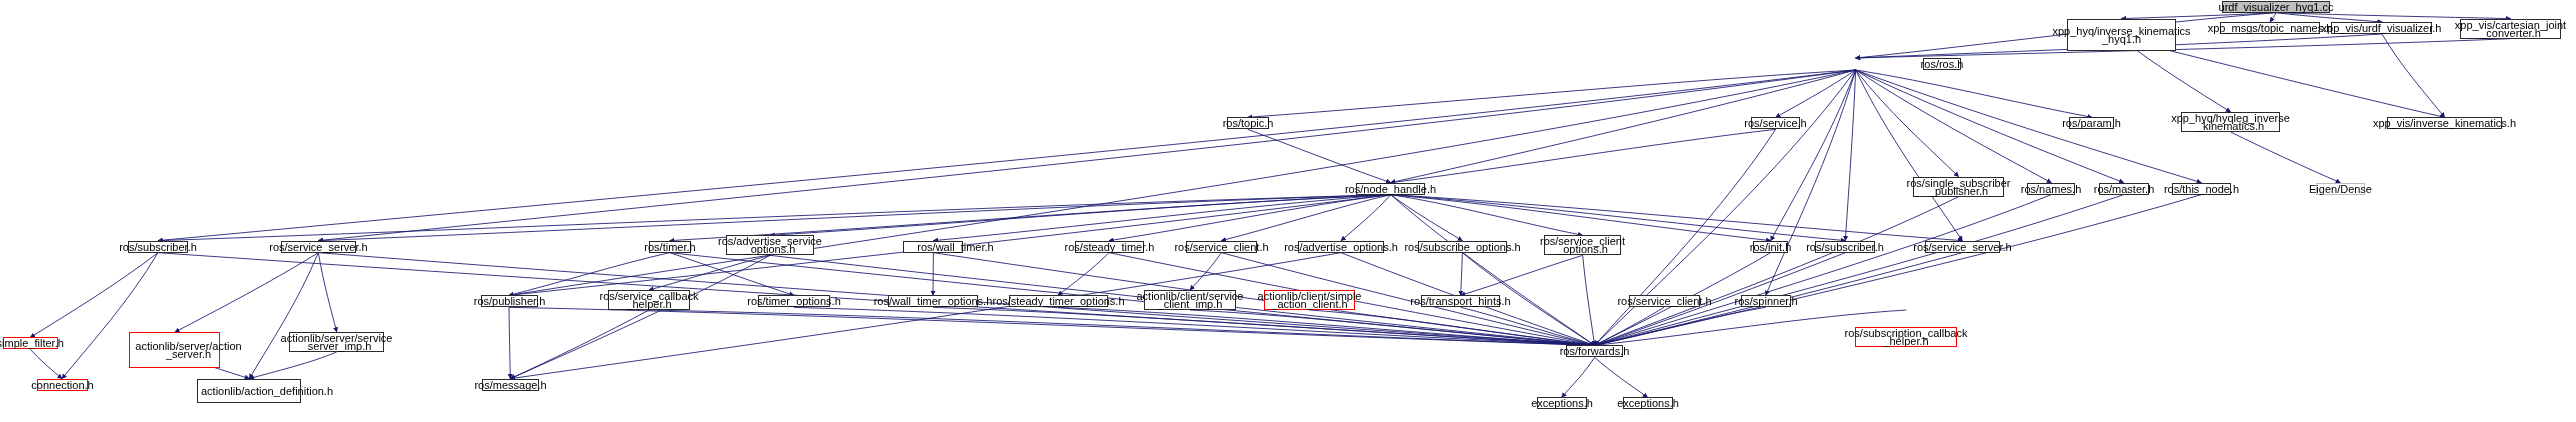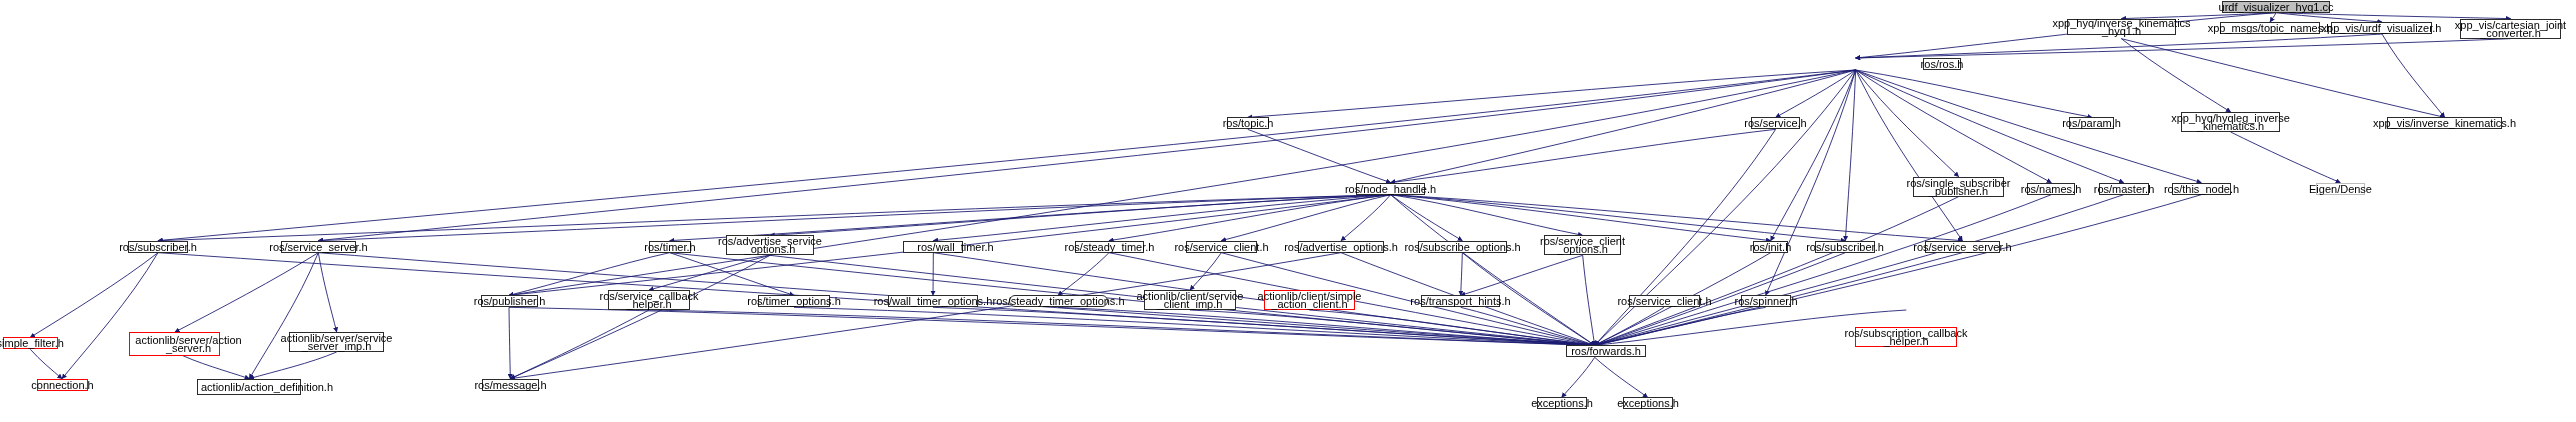--- a/index.html
+++ b/index.html
@@ -118,21 +118,21 @@
         <path d="M 3077 292 C 2871.5 373.17 2597.5 454.72 2392 518" marker-end="url(#arrow)"></path>
         <path d="M 3185.5 292 C 2947.45 373.17 2630.05 454.72 2392 518" marker-end="url(#arrow)"></path>
         <path d="M 3302 292 C 3029 373.17 2665 454.72 2392 518" marker-end="url(#arrow)"></path>
         <path d="M 2392 536 C 2377.15 558.9725000000001 2357.35 579.2 2342.5 596" marker-end="url(#arrow)"></path>
         <path d="M 2392 536 C 2415.85 557.6225000000001 2447.65 579.2 2471.5 596" marker-end="url(#arrow)"></path>
       </g>
   </svg>
   <div id="node-layer">
       <div class="node root" style="left: 2222px; top: 0.7px; width: 108px; height: 12px;">urdf_visualizer_hyq1.cc</div>
       <div class="node" style="left: 1923px; top: 58px; width: 38px; height: 12px;">ros/ros.h</div>
-      <div class="node" style="left: 2067px; top: 18.7px; width: 109px; height: 16px;">xpp_hyq/inverse_kinematics
+      <div class="node" style="left: 2067px; top: 18.7px; width: 109px; height: 32px;">xpp_hyq/inverse_kinematics
 _hyq1.h</div>
       <div class="node" style="left: 2220px; top: 22px; width: 100px; height: 12px;">xpp_msgs/topic_names.h</div>
       <div class="node" style="left: 2331px; top: 22px; width: 101px; height: 12px;">xpp_vis/urdf_visualizer.h</div>
       <div class="node" style="left: 2460px; top: 18.7px; width: 101px; height: 20px;">xpp_vis/cartesian_joint
 _converter.h</div>
       <div class="node" style="left: 1227px; top: 117px; width: 42px; height: 12px;">ros/topic.h</div>
       <div class="node" style="left: 1751px; top: 117px; width: 49px; height: 12px;">ros/service.h</div>
       <div class="node" style="left: 2069px; top: 117px; width: 45px; height: 12px;">ros/param.h</div>
       <div class="node" style="left: 2181px; top: 112px; width: 99px; height: 20px;">xpp_hyq/hyqleg_inverse
 _kinematics.h</div>
@@ -157,36 +157,36 @@
       <div class="node" style="left: 1544px; top: 235px; width: 77px; height: 20px;">ros/service_client
 _options.h</div>
       <div class="node" style="left: 1753px; top: 241px; width: 35px; height: 12px;">ros/init.h</div>
       <div class="node" style="left: 1815px; top: 241px; width: 60px; height: 12px;">ros/subscriber.h</div>
       <div class="node" style="left: 1925px; top: 241px; width: 75px; height: 12px;">ros/service_server.h</div>
       <div class="node" style="left: 481px; top: 295px; width: 57px; height: 12px;">ros/publisher.h</div>
       <div class="node" style="left: 608px; top: 290px; width: 82px; height: 20px;">ros/service_callback
 _helper.h</div>
       <div class="node" style="left: 758px; top: 295px; width: 72px; height: 12px;">ros/timer_options.h</div>
       <div class="node" style="left: 888px; top: 295px; width: 90px; height: 12px;">ros/wall_timer_options.h</div>
-      <div class="node" style="left: 1009px; top: 295px; width: 99px; height: 12px; border-radius: 6px;">ros/steady_timer_options.h</div>
+      <div class="node" style="left: 1009px; top: 295px; width: 99px; height: 12px;">ros/steady_timer_options.h</div>
       <div class="node" style="left: 1144px; top: 290px; width: 92px; height: 20px;">actionlib/client/service
 _client_imp.h</div>
       <div class="node red" style="left: 1264px; top: 290px; width: 91px; height: 20px;">actionlib/client/simple
 _action_client.h</div>
       <div class="node" style="left: 1421px; top: 295px; width: 79px; height: 12px;">ros/transport_hints.h</div>
       <div class="node" style="left: 1629px; top: 295px; width: 71px; height: 12px;">ros/service_client.h</div>
       <div class="node" style="left: 1741px; top: 295px; width: 50px; height: 12px;">ros/spinner.h</div>
       <div class="node red" style="left: 1855px; top: 290px; width: 102px; height: 20px; margin-top: 37px;">ros/subscription_callback
 _helper.h</div>
       <div class="node red" style="left: 2.7px; top: 337px; width: 55px; height: 12px;">simple_filter.h</div>
-      <div class="node red" style="left: 129px; top: 332px; width: 91px; height: 24px; padding-left: 28px;">actionlib/server/action
+      <div class="node red" style="left: 129px; top: 332px; width: 91px; height: 36px; padding-left: 28px;">actionlib/server/action
 _server.h</div>
       <div class="node" style="left: 289px; top: 332px; width: 95px; height: 20px;">actionlib/server/service
 _server_imp.h</div>
       <div class="node red" style="left: 37px; top: 379px; width: 51px; height: 12px;">connection.h</div>
-      <div class="node" style="left: 197px; top: 379px; width: 104px; height: 16px; padding-left: 36px;">actionlib/action_definition.h</div>
+      <div class="node" style="left: 197px; top: 379px; width: 104px; height: 24px; padding-left: 36px;">actionlib/action_definition.h</div>
       <div class="node" style="left: 482px; top: 379px; width: 57px; height: 12px;">ros/message.h</div>
-      <div class="node" style="left: 1566px; top: 345px; width: 80px; height: 12px;">ros/forwards.h</div>
+      <div class="node" style="left: 1566px; top: 345px; width: 57px; height: 12px;">ros/forwards.h</div>
       <div class="node" style="left: 1537px; top: 397px; width: 50px; height: 12px;">exceptions.h</div>
       <div class="node" style="left: 1623px; top: 397px; width: 50px; height: 12px;">exceptions.h</div>
     </div>
 </div>
 
 
 </body></html>

